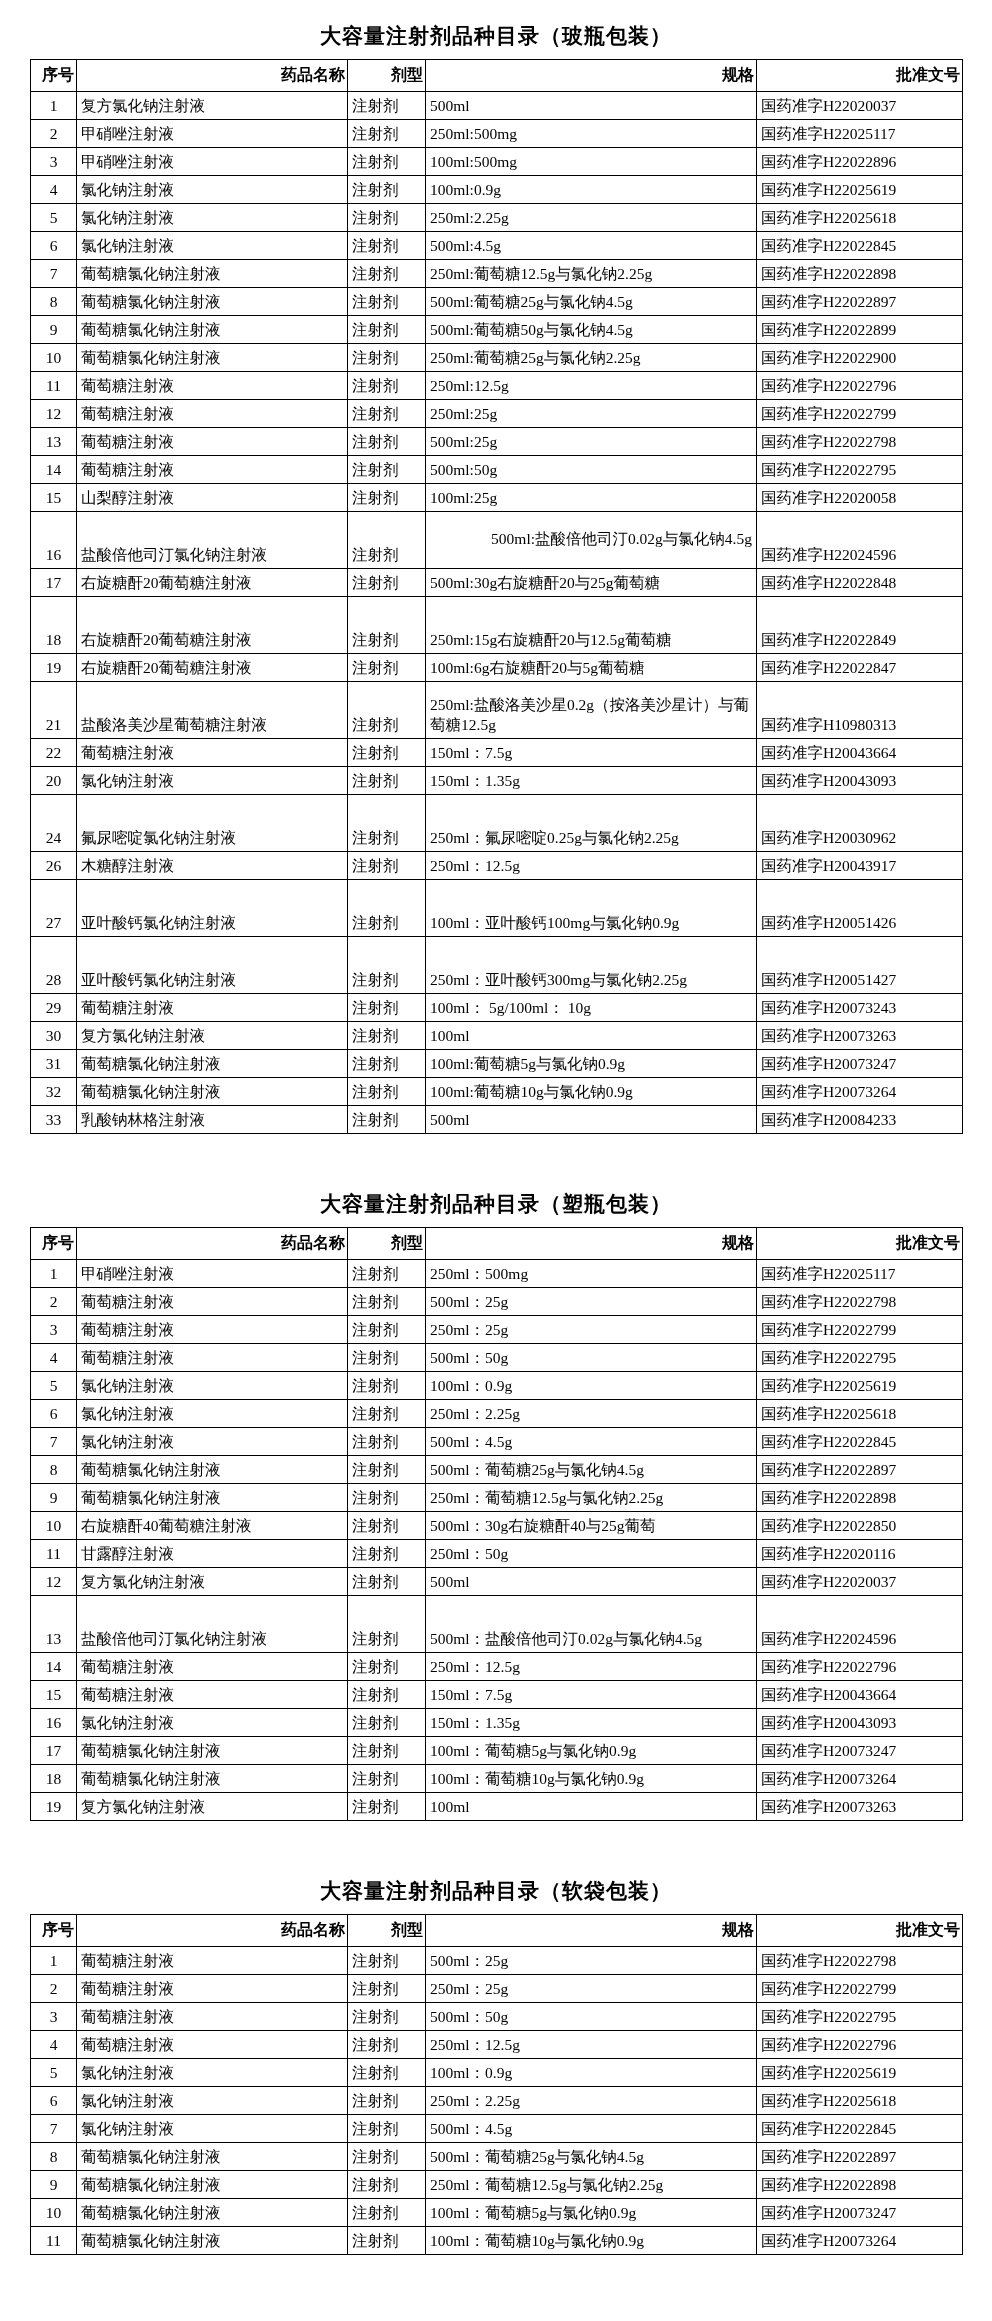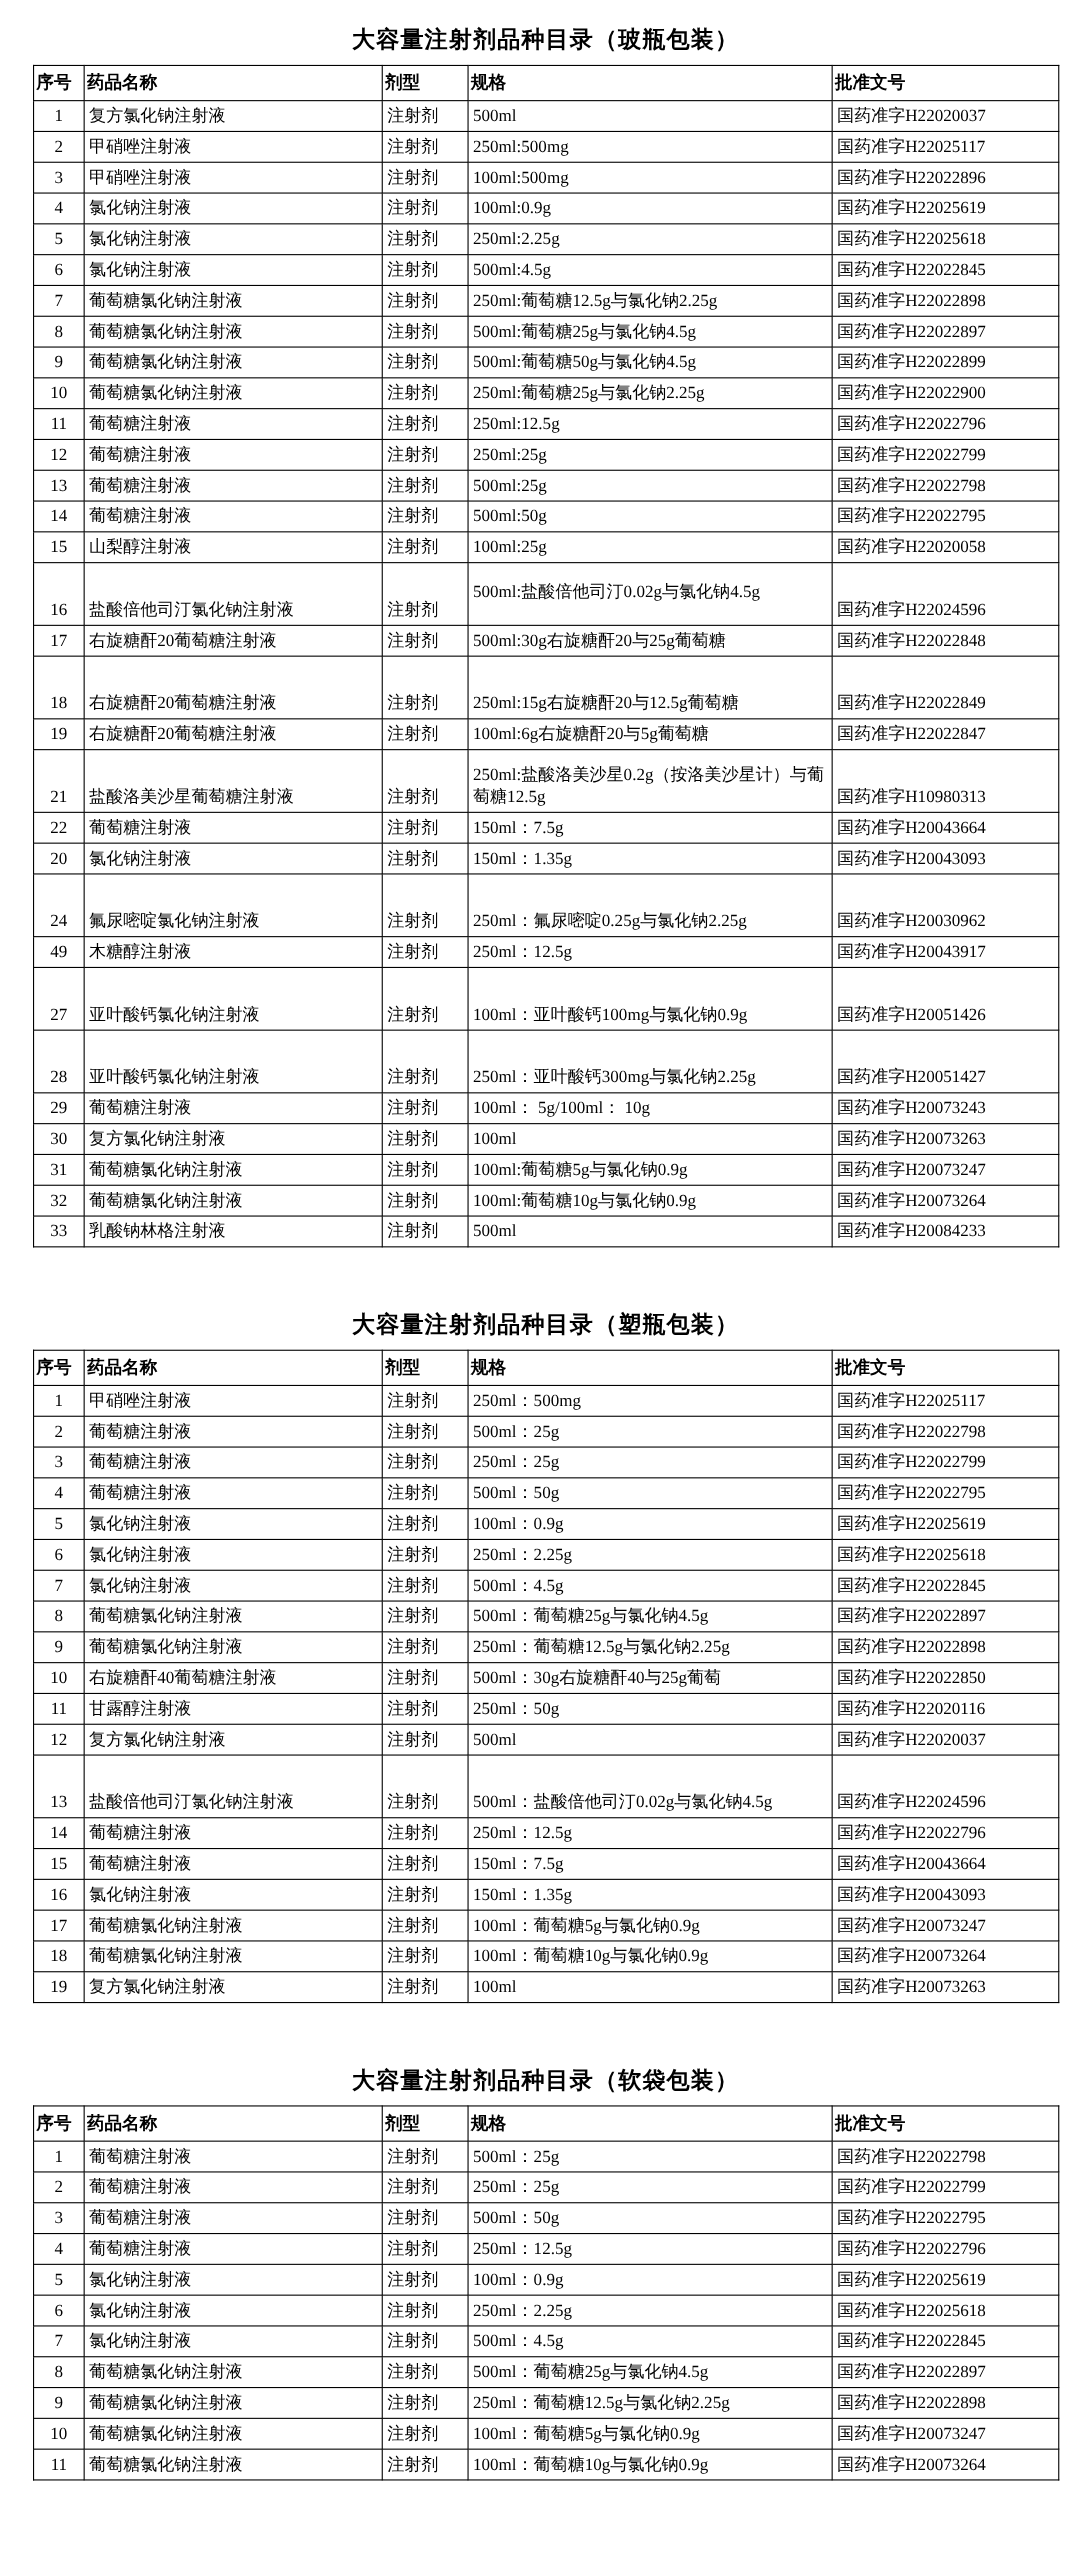--- a/index.html
+++ b/index.html
@@ -40,37 +40,37 @@
   table.catalog col.c-spec { width: 331px; }
   table.catalog col.c-appr { width: 206px; }
   table.catalog th, table.catalog td {
     border: 1.5px solid #000000;
     overflow: hidden;
   }
   table.catalog th {
     font-size: 16px;
     font-weight: bold;
     height: 29px;
-    text-align: left;
+    text-align: right;
     padding: 1px 2px;
   }
   table.catalog td {
     font-size: 15.5px;
     line-height: 1.3;
     padding: 2px 4px 3px 4px;
     vertical-align: bottom;
     word-break: break-all;
   }
   tr.row { height: 28px; }
   tr.row.tall { height: 57px; }
   td.no   { text-align: center; font-size: 16px; }
   td.name { text-align: left; }
   td.form { text-align: left; padding-left: 3px; padding-right: 1px; }
   td.spec { text-align: left; }
-  td.spec.center { text-align: left; vertical-align: middle; }
+  td.spec.center { text-align: right; vertical-align: middle; }
   td.appr { text-align: left; white-space: nowrap; }
 </style>
 </head>
 <body>
 
 <div class="doc">
   <div id="tables-root">
       <section class="tbl-section">
         <div class="tbl-title">大容量注射剂品种目录（玻瓶包装）</div>
         <table class="catalog">
@@ -246,21 +246,21 @@
               <td class="appr">国药准字H20043093</td>
             </tr>
             <tr class="row tall">
               <td class="no">24</td>
               <td class="name">氟尿嘧啶氯化钠注射液</td>
               <td class="form">注射剂</td>
               <td class="spec">250ml：氟尿嘧啶0.25g与氯化钠2.25g</td>
               <td class="appr">国药准字H20030962</td>
             </tr>
             <tr class="row">
-              <td class="no">49</td>
+              <td class="no">26</td>
               <td class="name">木糖醇注射液</td>
               <td class="form">注射剂</td>
               <td class="spec">250ml：12.5g</td>
               <td class="appr">国药准字H20043917</td>
             </tr>
             <tr class="row tall">
               <td class="no">27</td>
               <td class="name">亚叶酸钙氯化钠注射液</td>
               <td class="form">注射剂</td>
               <td class="spec">100ml：亚叶酸钙100mg与氯化钠0.9g</td>

